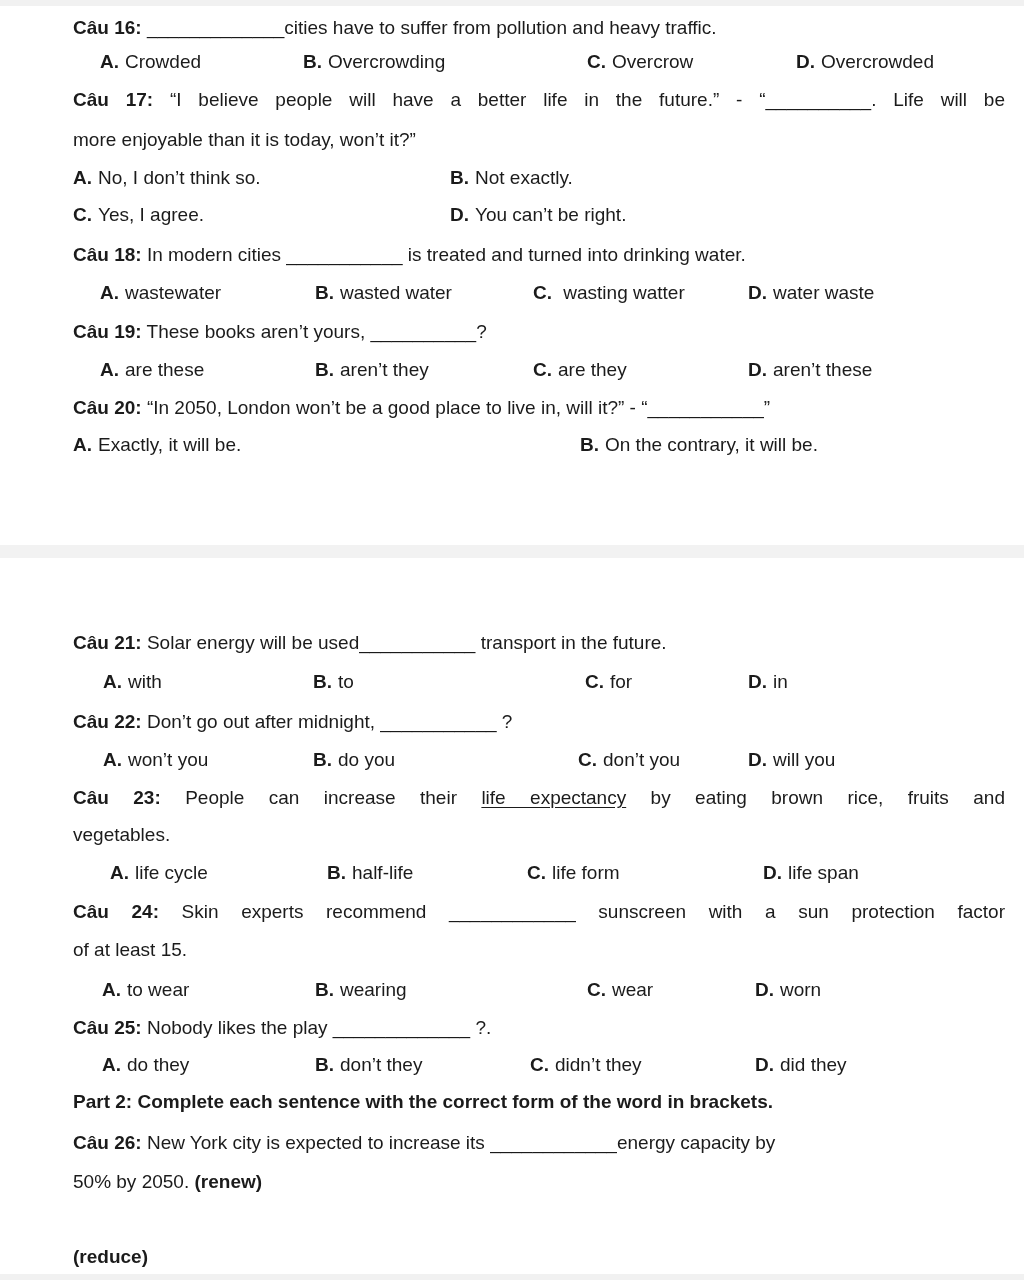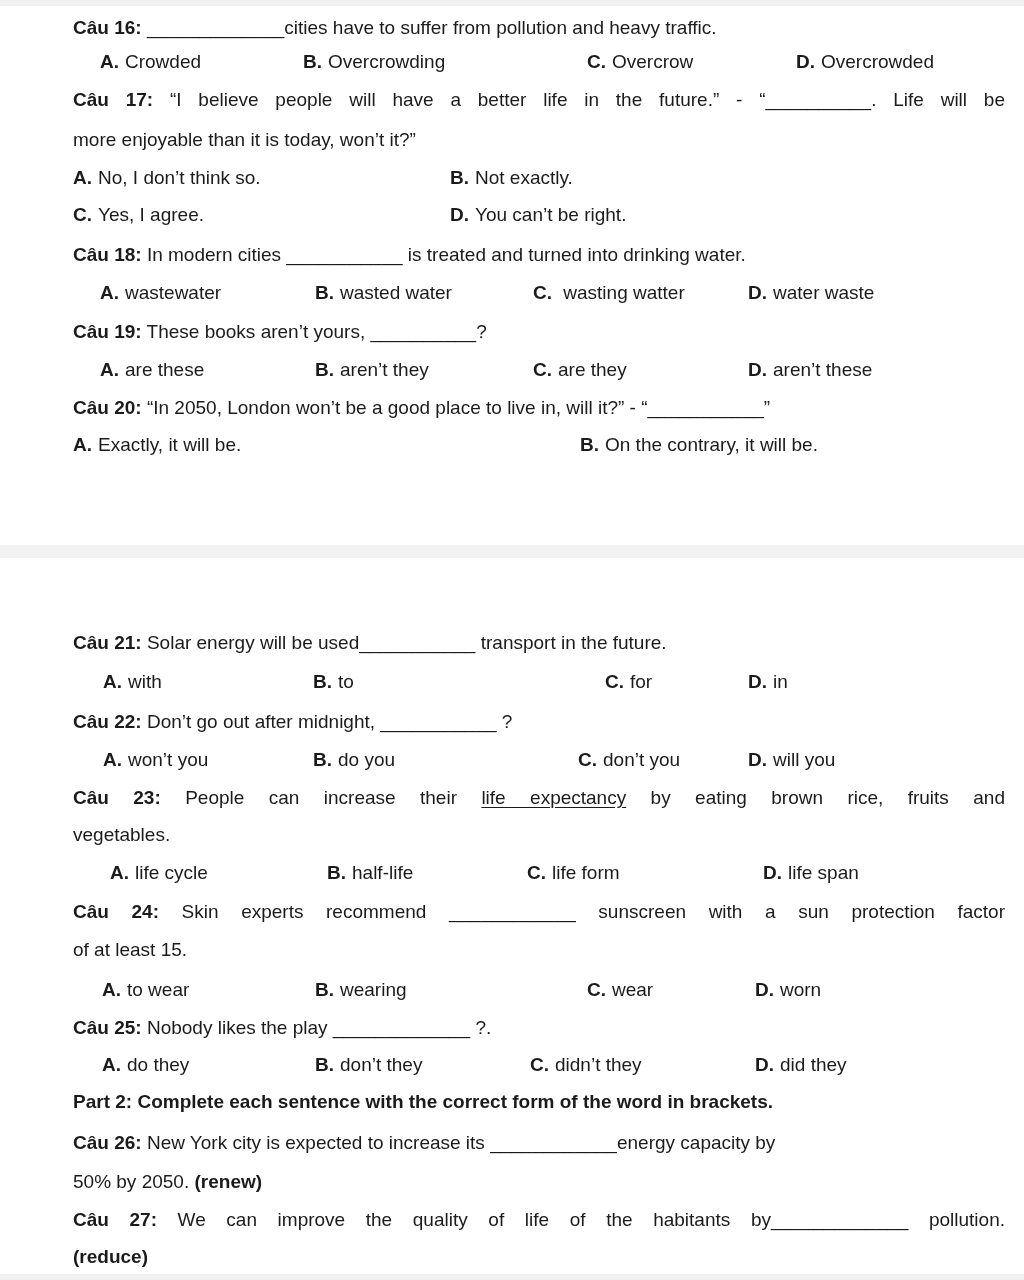--- a/index.html
+++ b/index.html
@@ -90,21 +90,21 @@
   <div class="line" style="top:389px"><b>Câu 20:</b><span> “In 2050, London won’t be a good place to live in, will it?” - “___________”</span></div>
   <div class="row" style="top:426px">
     <span class="opt" style="left:73px"><b>A.</b><span class="ot">Exactly, it will be.</span></span>
     <span class="opt" style="left:580px"><b>B.</b><span class="ot">On the contrary, it will be.</span></span>
   </div>
 
   <div class="line" style="top:624px"><b>Câu 21:</b><span> Solar energy will be used___________ transport in the future.</span></div>
   <div class="row" style="top:663px">
     <span class="opt" style="left:103px"><b>A.</b><span class="ot">with</span></span>
     <span class="opt" style="left:313px"><b>B.</b><span class="ot">to</span></span>
-    <span class="opt" style="left:605px"><b>C.</b><span class="ot">for</span></span>
+    <span class="opt" style="left:585px"><b>C.</b><span class="ot">for</span></span>
     <span class="opt" style="left:748px"><b>D.</b><span class="ot">in</span></span>
   </div>
 
   <div class="line" style="top:703px"><b>Câu 22:</b><span> Don’t go out after midnight, ___________ ?</span></div>
   <div class="row" style="top:741px">
     <span class="opt" style="left:103px"><b>A.</b><span class="ot">won’t you</span></span>
     <span class="opt" style="left:313px"><b>B.</b><span class="ot">do you</span></span>
     <span class="opt" style="left:578px"><b>C.</b><span class="ot">don’t you</span></span>
     <span class="opt" style="left:748px"><b>D.</b><span class="ot">will you</span></span>
   </div>
@@ -133,15 +133,14 @@
     <span class="opt" style="left:315px"><b>B.</b><span class="ot">don’t they</span></span>
     <span class="opt" style="left:530px"><b>C.</b><span class="ot">didn’t they</span></span>
     <span class="opt" style="left:755px"><b>D.</b><span class="ot">did they</span></span>
   </div>
 
   <div class="line bold" style="top:1083px"><span>Part 2: Complete each sentence with the correct form of the word in brackets.</span></div>
 
   <div class="line" style="top:1124px"><b>Câu 26:</b><span> New York city is expected to increase its ____________energy capacity by</span></div>
   <div class="line" style="top:1163px"><span>50% by 2050. </span><b>(renew)</b></div>
 
-  <div class="line just" style="top:1201px"><b>Câu 27:</b><span> We can improve the quality of life of the habitants by_____________ pollution.</span></div>
   <div class="line" style="top:1238px"><b>(reduce)</b></div>
 </div>
 
 </body></html>

